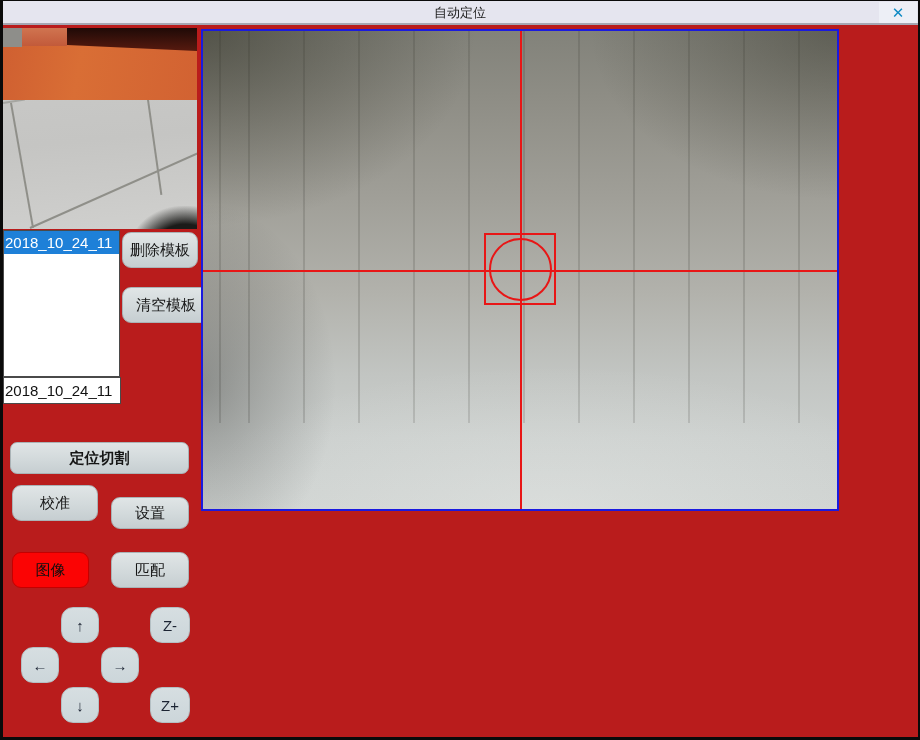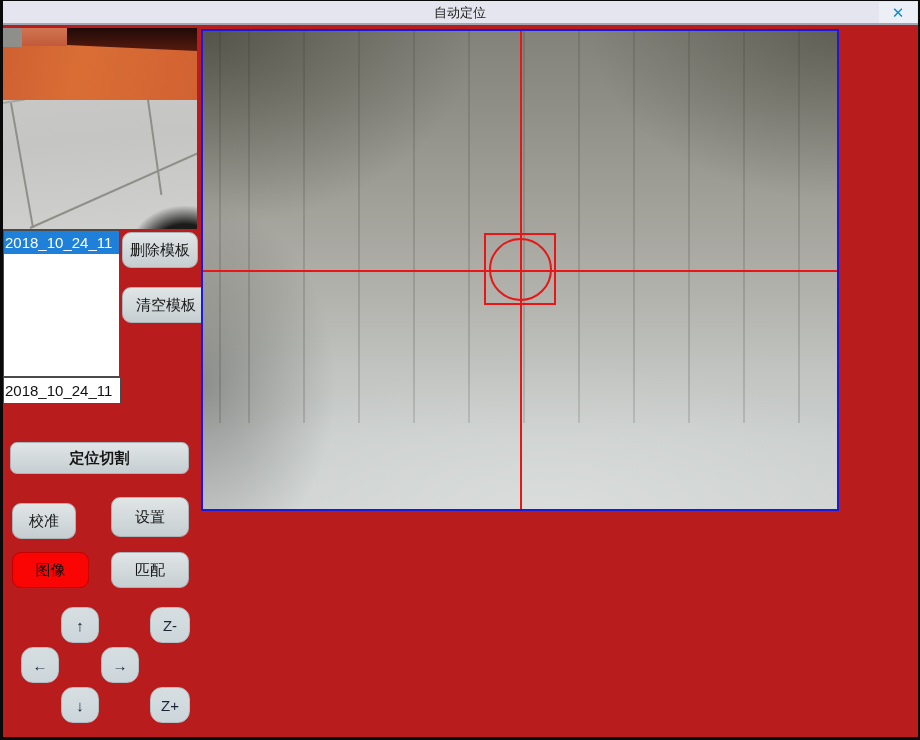--- a/index.html
+++ b/index.html
@@ -85,22 +85,22 @@
   <div class="listbox">
     <div class="list-item selected">2018_10_24_11</div>
   </div>
 
   <input class="name-input" type="text" value="2018_10_24_11" style="">
 
   <button class="btn" style="left:122px;top:232px;width:76px;height:36px;">删除模板</button>
   <button class="btn" style="left:122px;top:287px;width:88px;height:36px;">清空模板</button>
 
   <button class="btn" style="left:10px;top:442px;width:179px;height:32px;border-radius:7px;font-weight:bold;">定位切割</button>
-  <button class="btn" style="left:12px;top:503px;width:64px;height:36px;font-family:Liberation Mono, monospace;">校准</button>
-  <button class="btn" style="left:111px;top:497px;width:78px;height:40px;">设置</button>
+  <button class="btn" style="left:12px;top:485px;width:86px;height:36px;font-family:Liberation Mono, monospace;">校准</button>
+  <button class="btn" style="left:111px;top:497px;width:78px;height:32px;">设置</button>
   <button class="btn" style="left:111px;top:552px;width:78px;height:36px;">匹配</button>
   <button class="btn red" style="left:12px;top:552px;width:77px;height:36px;">图像</button>
 
   <button class="btn jog" style="left:61px;top:607px;width:38px;height:36px;">
       <span>↑</span>
     </button>
   <button class="btn jog" style="left:150px;top:607px;width:40px;height:36px;">Z-</button>
   <button class="btn jog" style="left:21px;top:647px;width:38px;height:36px;">
       <span>←</span>
     </button>

